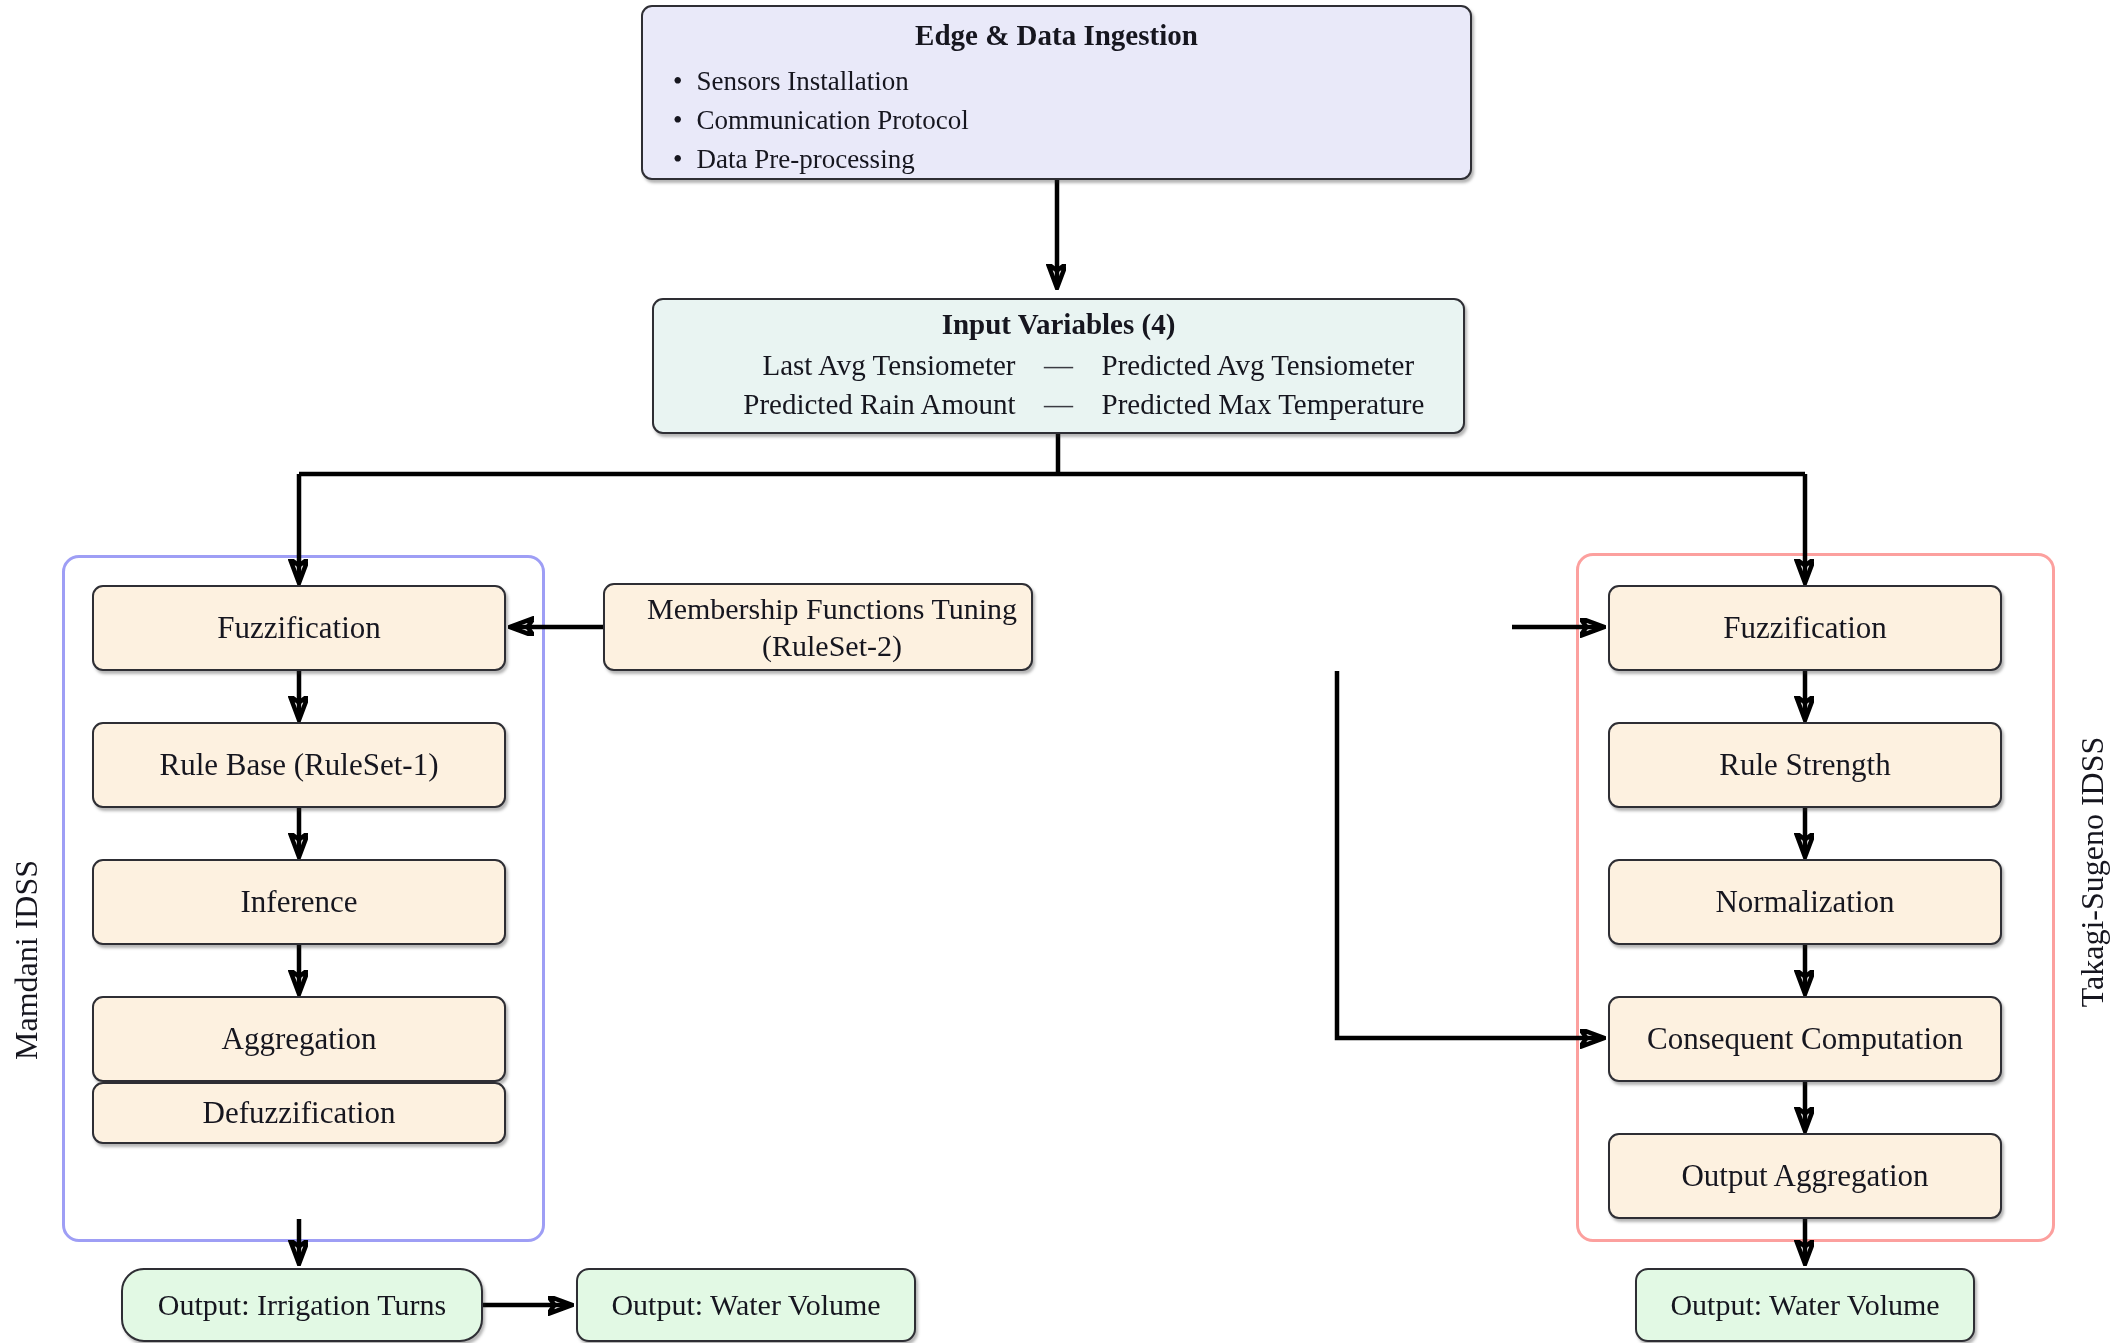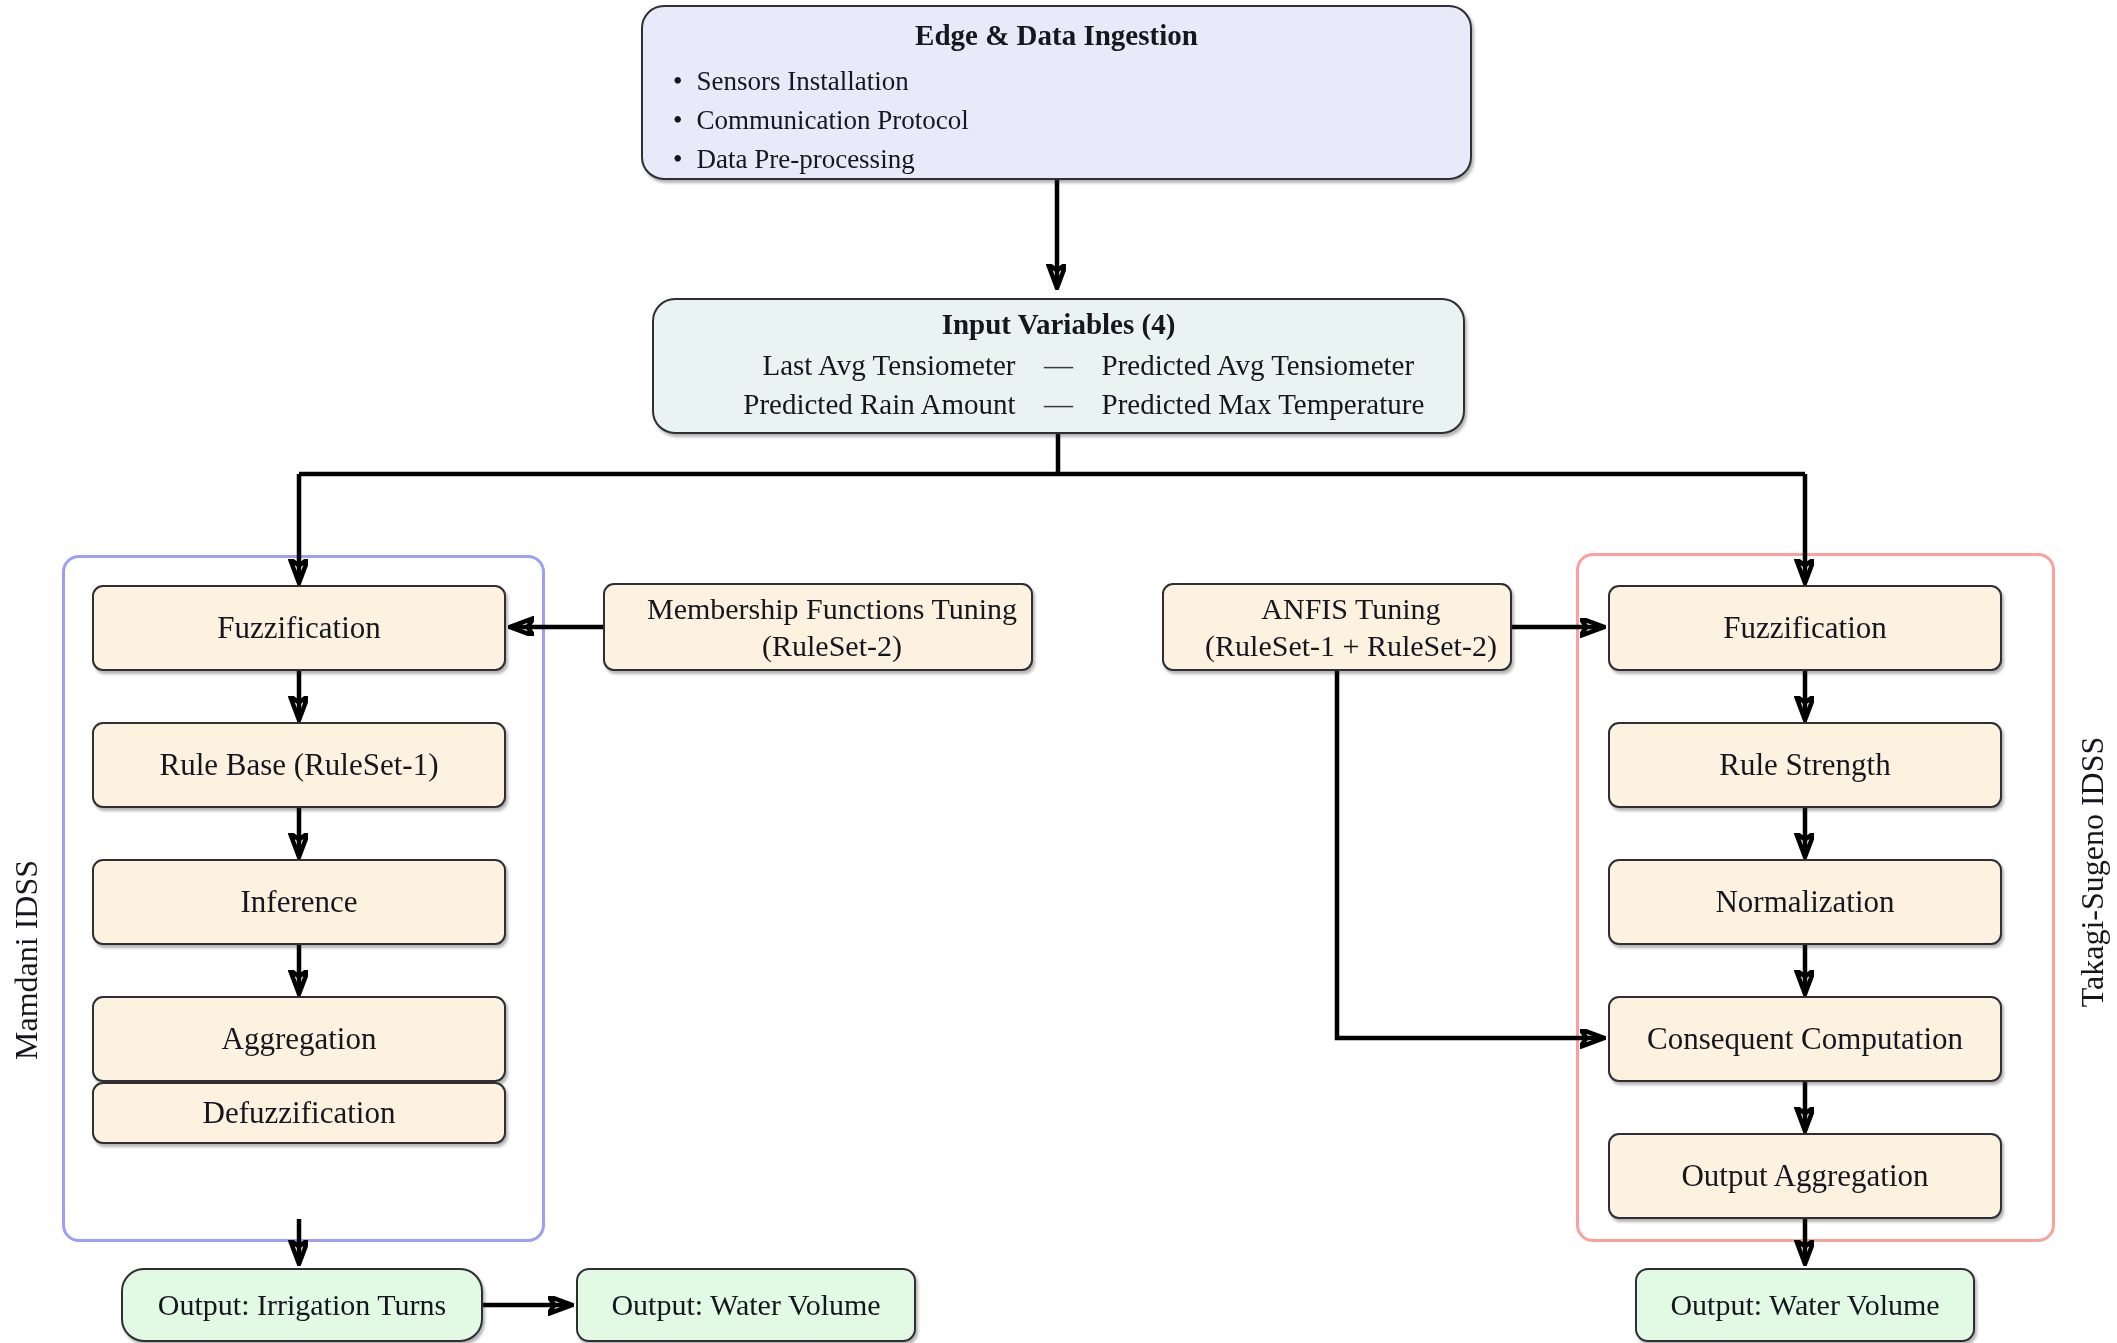--- a/index.html
+++ b/index.html
@@ -31,21 +31,21 @@
     z-index: 3;
     box-shadow: 2px 3px 3px rgba(40,40,40,0.35);
   }
   .node.two-line { white-space: normal; font-size: 30px; padding-left: 28px; }
   .node.output { background: #e2f9e4; border-radius: 13px; font-size: 30px; }
 
   .bigbox {
     position: absolute;
     box-sizing: border-box;
     border: 2.5px solid #2e2e34;
-    border-radius: 23px;
+    border-radius: 11px;
     z-index: 3;
     box-shadow: 2px 3px 3px rgba(40,40,40,0.35);
   }
   .edge-box { background: #e9e9f9; }
   .input-box { background: #e9f4f2; margin-top: 8px; }
 
   .bigbox .title {
     text-align: center;
     font-weight: bold;
     font-size: 29px;
@@ -171,24 +171,18 @@
   <div class="node" style="left:1608px; top:859px; width:394px; height:86px;">Normalization</div>
   <div class="node" style="left:1608px; top:996px; width:394px; height:86px;">Consequent Computation</div>
   <div class="node" style="left:1608px; top:1133px; width:394px; height:86px;">Output Aggregation</div>
 
   <div class="node two-line" style="left:603px; top:583px; width:430px; height:88px;">
     <div>
       <div>Membership Functions Tuning</div>
       <div>(RuleSet-2)</div>
     </div>
   </div>
-  <div class="node two-line" style="left:1162px; top:583px; width:350px; height:88px;">
-    <div>
-      <div>ANFIS Tuning</div>
-      <div>(RuleSet-1 + RuleSet-2)</div>
-    </div>
-  </div>
 
   <div class="node output" style="left:121px; top:1268px; width:362px; height:74px;border-radius:23px;">Output: Irrigation Turns</div>
   <div class="node output" style="left:576px; top:1268px; width:340px; height:74px;">Output: Water Volume</div>
   <div class="node output" style="left:1635px; top:1268px; width:340px; height:74px;">Output: Water Volume</div>
 
 </div>
 
 </body></html>

